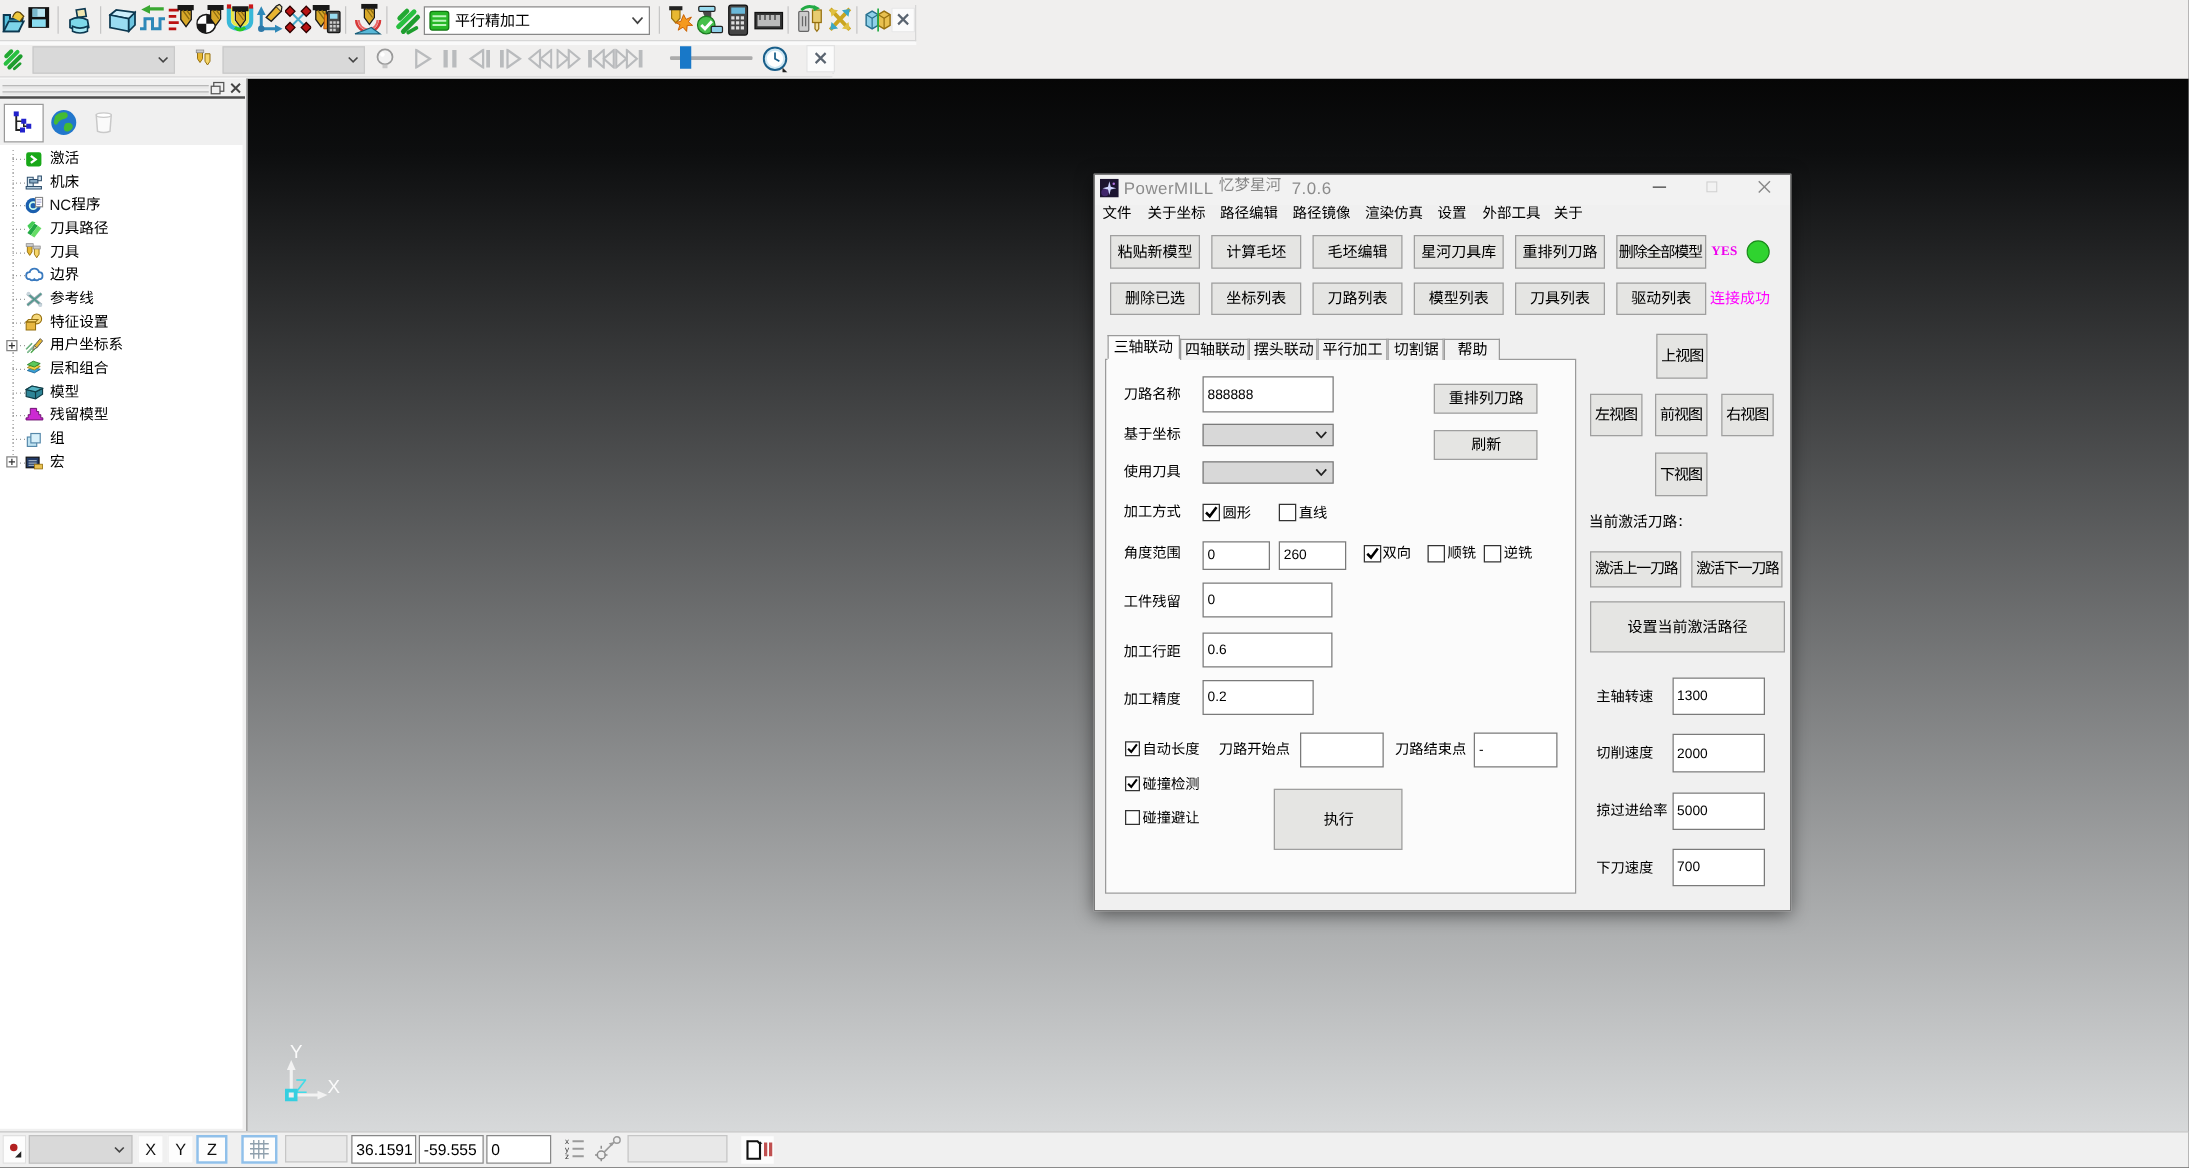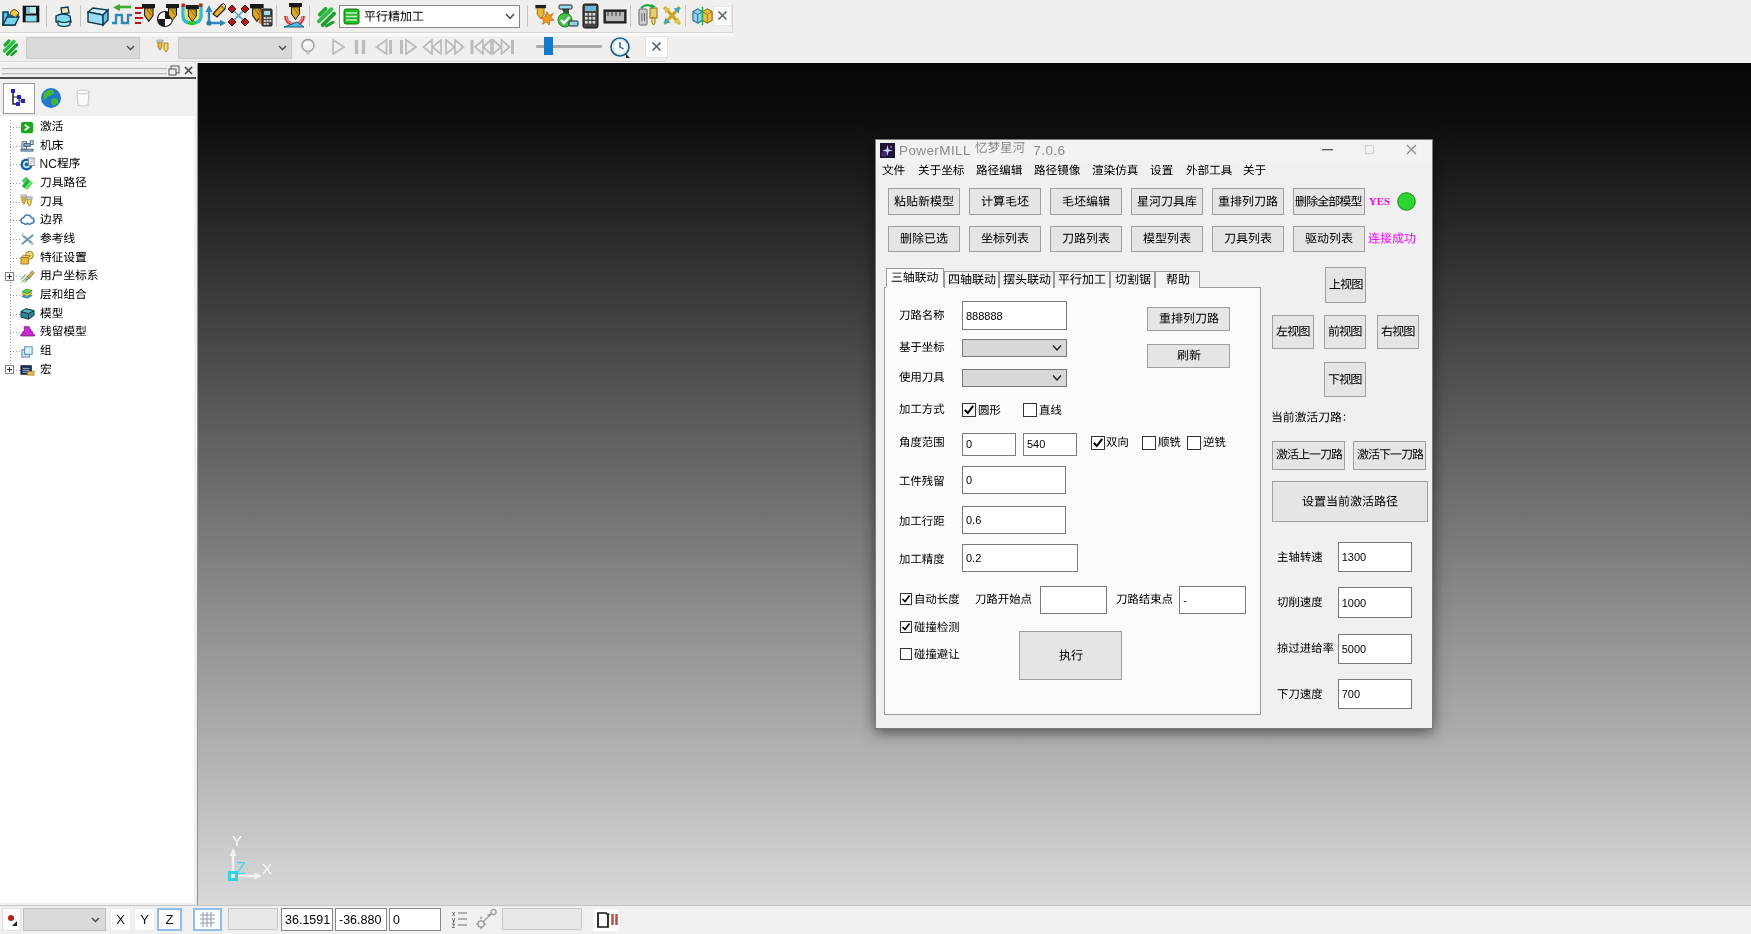--- a/index.html
+++ b/index.html
@@ -398,21 +398,21 @@
     <div style="position:absolute;left:157px;top:908px;width:25px;height:23px;background:#fdfdfd;border:2px solid #90c0ea;box-sizing:border-box;display:flex;align-items:center;justify-content:center;font:13px 'Liberation Sans',sans-serif;color:#111">Z</div>
     <div style="position:absolute;left:193px;top:908px;width:29px;height:23px;background:#fdfdfd;border:2px solid #90c0ea;box-sizing:border-box;"></div>
     <svg style="position:absolute;left:199px;top:911px" width="17" height="17" viewBox="0 0 17 17">
       <path d="M1 4 H16 M1 8 H16 M1 12 H16 M4 1 V16 M8 1 V16 M12 1 V16" stroke="#8fa0ad" stroke-width="1.1"></path>
     </svg>
     <div style="position:absolute;left:228px;top:908px;width:50px;height:22px;background:#e8e8e8;border:1px solid #c6c6c6;box-sizing:border-box;"></div>
     <div class="f" style="left:281px;top:908px;width:52px;height:23px;border-color:#888">
       <span style="font:12.5px 'Liberation Sans',sans-serif">36.1591</span>
     </div>
     <div class="f" style="left:335px;top:908px;width:52px;height:23px;border-color:#888">
-      <span style="font:12.5px 'Liberation Sans',sans-serif">-36.880</span>
+      <span style="font:12.5px 'Liberation Sans',sans-serif">-59.555</span>
     </div>
     <div class="f" style="left:389px;top:908px;width:52px;height:23px;border-color:#888">
       <span style="font:12.5px 'Liberation Sans',sans-serif">0</span>
     </div>
     <svg style="position:absolute;left:452px;top:910px" width="18" height="19" viewBox="0 0 18 19">
       <text x="0" y="5.5" font-family="Liberation Sans" font-size="6.5" fill="#333">x</text>
       <text x="0" y="11.5" font-family="Liberation Sans" font-size="6.5" fill="#333">y</text>
       <text x="0" y="17.5" font-family="Liberation Sans" font-size="6.5" fill="#333">z</text>
       <path d="M6 3 h9 M6 9 h9 M6 15 h9" stroke="#9a9a9a" stroke-width="1.6"></path>
     </svg>
@@ -1022,21 +1022,21 @@
         <use href="#g89d2" transform="translate(0.0,10.1) scale(0.114,-0.114)"></use>
         <use href="#g5ea6" transform="translate(11.4,10.1) scale(0.114,-0.114)"></use>
         <use href="#g8303" transform="translate(22.8,10.1) scale(0.114,-0.114)"></use>
         <use href="#g56f4" transform="translate(34.2,10.1) scale(0.114,-0.114)"></use>
       </svg>
     </div>
     <div class="f" style="left:962px;top:432.5px;width:54px;height:23.5px;border-color:#7a7a7a">
       <span style="font:11px 'Liberation Sans',sans-serif">0</span>
     </div>
     <div class="f" style="left:1023px;top:432.5px;width:53.5px;height:23.5px;border-color:#7a7a7a">
-      <span style="font:11px 'Liberation Sans',sans-serif">540</span>
+      <span style="font:11px 'Liberation Sans',sans-serif">260</span>
     </div>
     <div class="cb" style="left:1091px;top:435.5px;width:14px;height:14px">
       <svg width="12" height="12" viewBox="0 0 10 10" style="position:absolute;left:0px;top:0px">
         <path d="M1.5 5 L4 7.5 L8.5 1.5" stroke="#000" stroke-width="1.7" fill="none"></path>
       </svg>
     </div>
     <div class="lab" style="left:1106px;top:434.5px;height:16px">
       <svg class="zh" width="23" height="13" viewBox="0 0 23 13" style="" fill="#000000">
         <use href="#g53cc" transform="translate(0.0,10.1) scale(0.114,-0.114)"></use>
         <use href="#g5411" transform="translate(11.4,10.1) scale(0.114,-0.114)"></use>
@@ -1079,21 +1079,21 @@
       <span style="font:11px 'Liberation Sans',sans-serif">0.6</span>
     </div>
     <div class="lab" style="left:899px;top:551.8px;height:16px">
       <svg class="zh" width="46" height="13" viewBox="0 0 46 13" style="" fill="#000000">
         <use href="#g52a0" transform="translate(0.0,10.1) scale(0.114,-0.114)"></use>
         <use href="#g5de5" transform="translate(11.4,10.1) scale(0.114,-0.114)"></use>
         <use href="#g7cbe" transform="translate(22.8,10.1) scale(0.114,-0.114)"></use>
         <use href="#g5ea6" transform="translate(34.2,10.1) scale(0.114,-0.114)"></use>
       </svg>
     </div>
-    <div class="f" style="left:962px;top:544.4px;width:116px;height:28px;border-color:#7a7a7a">
+    <div class="f" style="left:962px;top:544.4px;width:89px;height:28px;border-color:#7a7a7a">
       <span style="font:11px 'Liberation Sans',sans-serif">0.2</span>
     </div>
     <div class="cb" style="left:900px;top:593.0px;width:12px;height:12px">
       <svg width="10" height="10" viewBox="0 0 10 10" style="position:absolute;left:0px;top:0px">
         <path d="M1.5 5 L4 7.5 L8.5 1.5" stroke="#000" stroke-width="1.7" fill="none"></path>
       </svg>
     </div>
     <div class="lab" style="left:914px;top:591px;height:16px">
       <svg class="zh" width="46" height="13" viewBox="0 0 46 13" style="" fill="#000000">
         <use href="#g81ea" transform="translate(0.0,10.1) scale(0.114,-0.114)"></use>
@@ -1245,21 +1245,21 @@
     </div>
     <div class="lab" style="left:1277px;top:594.6px;height:16px">
       <svg class="zh" width="46" height="13" viewBox="0 0 46 13" style="" fill="#000000">
         <use href="#g5207" transform="translate(0.0,10.1) scale(0.114,-0.114)"></use>
         <use href="#g524a" transform="translate(11.4,10.1) scale(0.114,-0.114)"></use>
         <use href="#g901f" transform="translate(22.8,10.1) scale(0.114,-0.114)"></use>
         <use href="#g5ea6" transform="translate(34.2,10.1) scale(0.114,-0.114)"></use>
       </svg>
     </div>
     <div class="f" style="left:1337.7px;top:587.2px;width:74.7px;height:30.8px;border-color:#7a7a7a">
-      <span style="font:11px 'Liberation Sans',sans-serif">1000</span>
+      <span style="font:11px 'Liberation Sans',sans-serif">2000</span>
     </div>
     <div class="lab" style="left:1277px;top:640.9px;height:16px">
       <svg class="zh" width="57" height="13" viewBox="0 0 57 13" style="" fill="#000000">
         <use href="#g63a0" transform="translate(0.0,10.1) scale(0.114,-0.114)"></use>
         <use href="#g8fc7" transform="translate(11.4,10.1) scale(0.114,-0.114)"></use>
         <use href="#g8fdb" transform="translate(22.8,10.1) scale(0.114,-0.114)"></use>
         <use href="#g7ed9" transform="translate(34.2,10.1) scale(0.114,-0.114)"></use>
         <use href="#g7387" transform="translate(45.6,10.1) scale(0.114,-0.114)"></use>
       </svg>
     </div>

